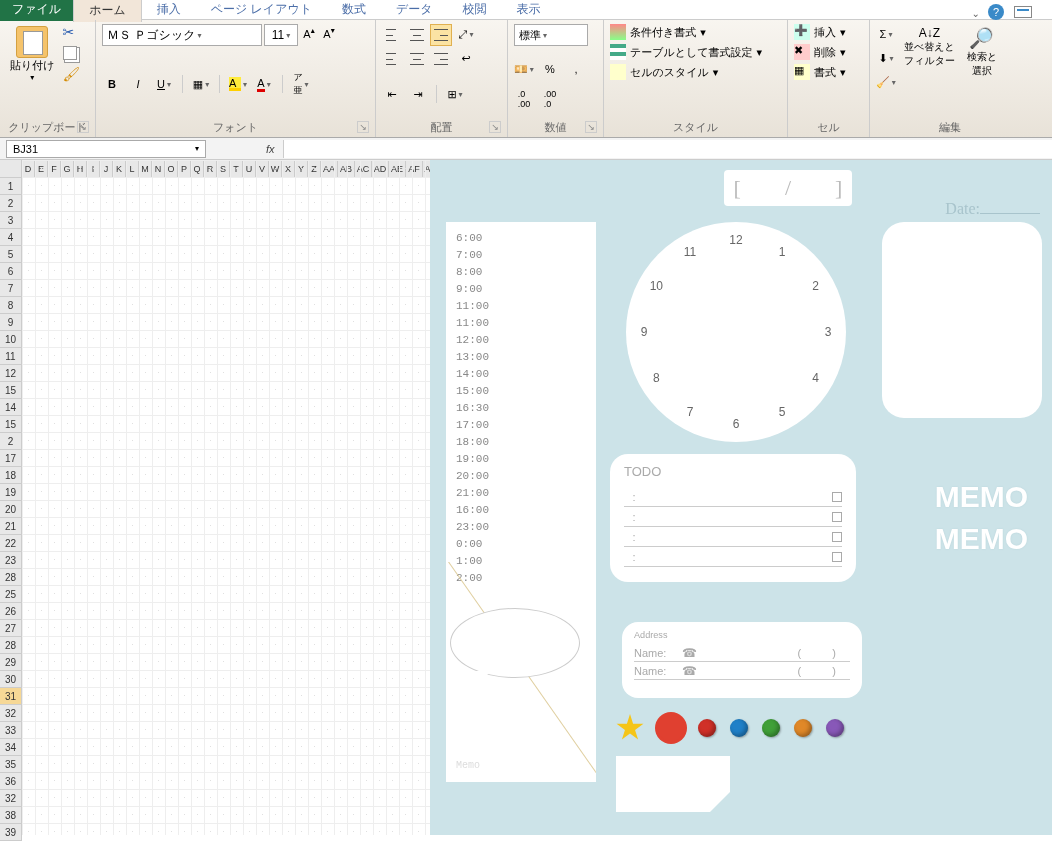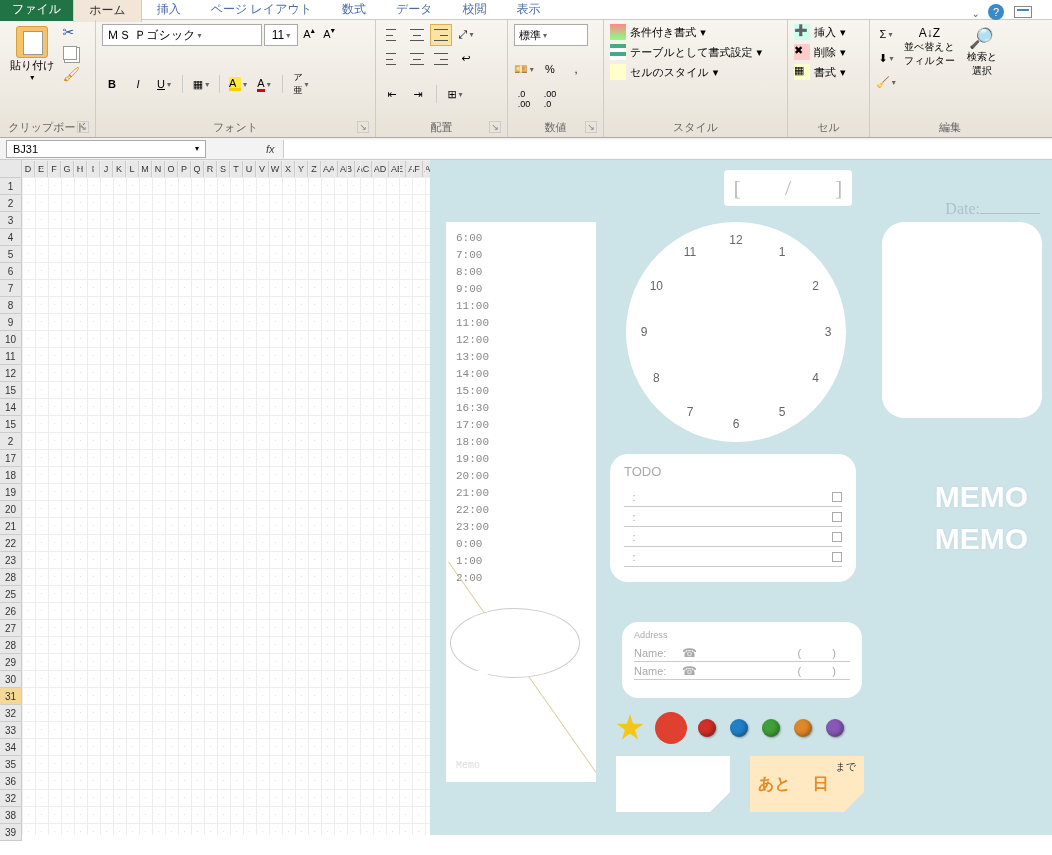--- a/index.html
+++ b/index.html
@@ -456,21 +456,21 @@
             <div>12:00</div>
             <div>13:00</div>
             <div>14:00</div>
             <div>15:00</div>
             <div>16:30</div>
             <div>17:00</div>
             <div>18:00</div>
             <div>19:00</div>
             <div>20:00</div>
             <div>21:00</div>
-            <div>22:00</div>
+            <div>16:00</div>
             <div>23:00</div>
             <div>0:00</div>
             <div>1:00</div>
             <div>2:00</div>
           </div>
         <div class="diag"></div>
         <span class="memo-lbl">Memo</span>
       </div>
 
       <div class="clock" id="clock">
@@ -535,19 +535,15 @@
         <div class="star"></div>
         <div class="sun"></div>
         <div class="dot d-r"></div>
         <div class="dot d-b"></div>
         <div class="dot d-g"></div>
         <div class="dot d-o"></div>
         <div class="dot d-p"></div>
       </div>
 
       <div class="sticky st1"></div>
-      <div class="sticky st2">
-        <div class="made">まで</div>
-        <div><span style="font-size:16px;font-weight:bold">あと</span>　　<span style="font-size:16px;font-weight:bold">日</span></div>
-      </div>
     </div>
   </div>
 </div>
 
 </body></html>

